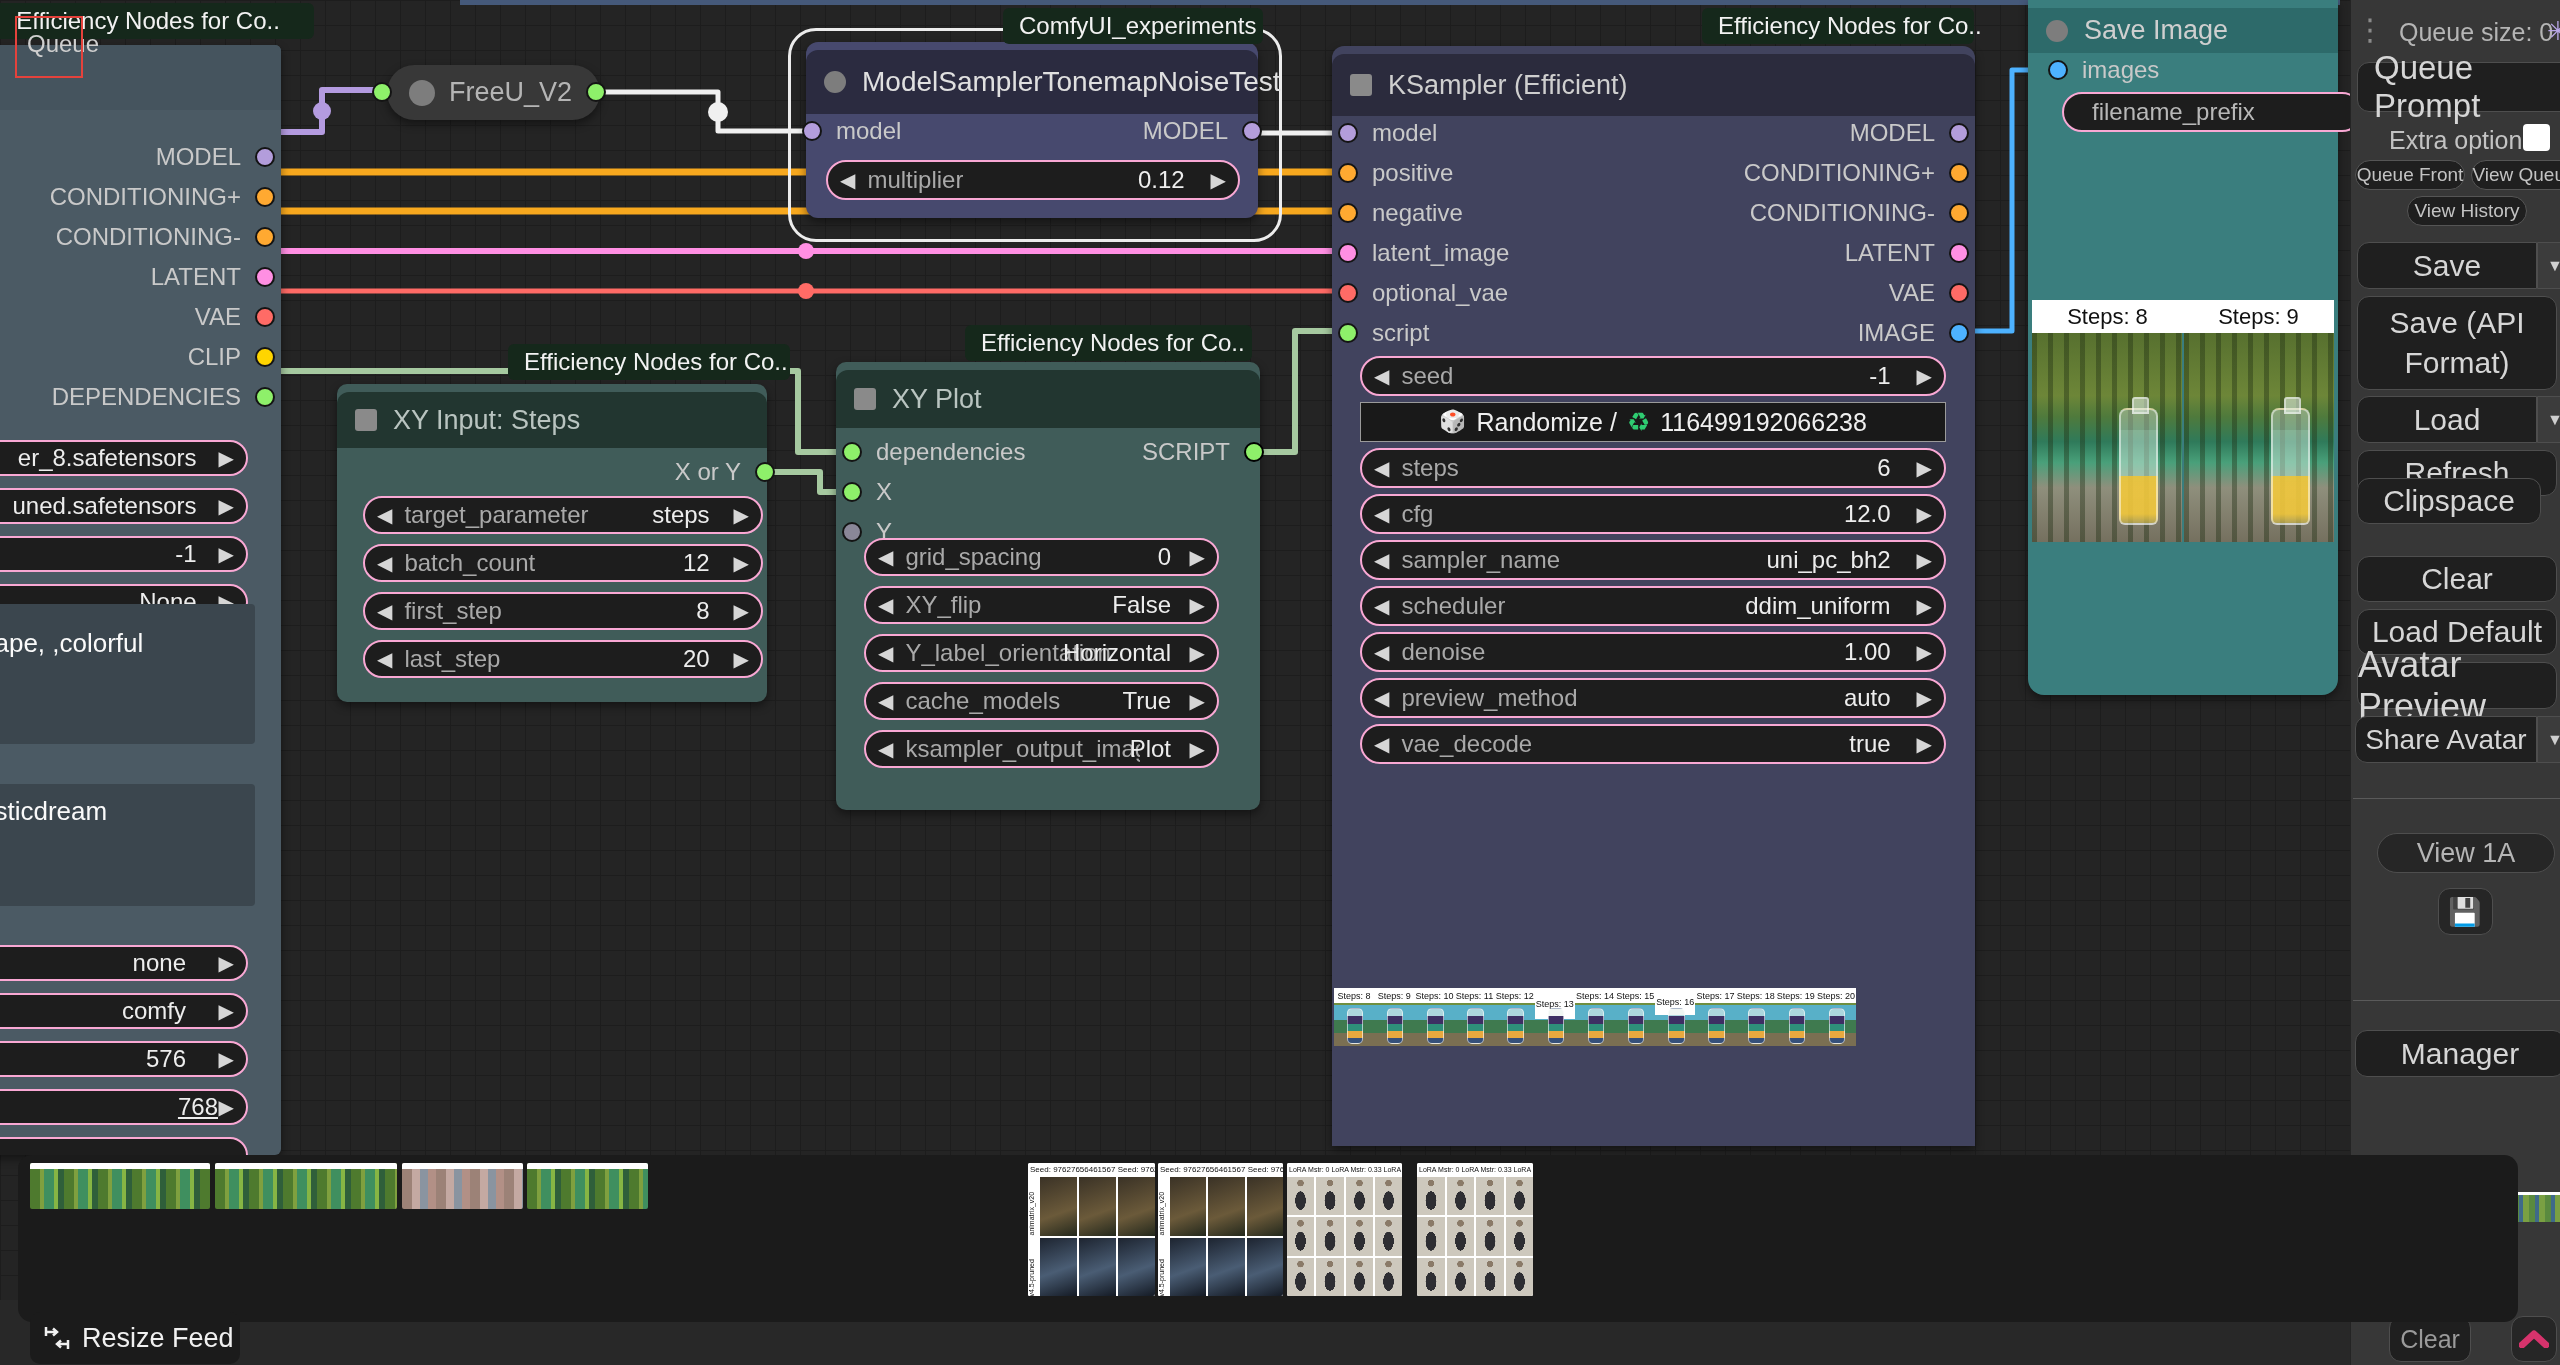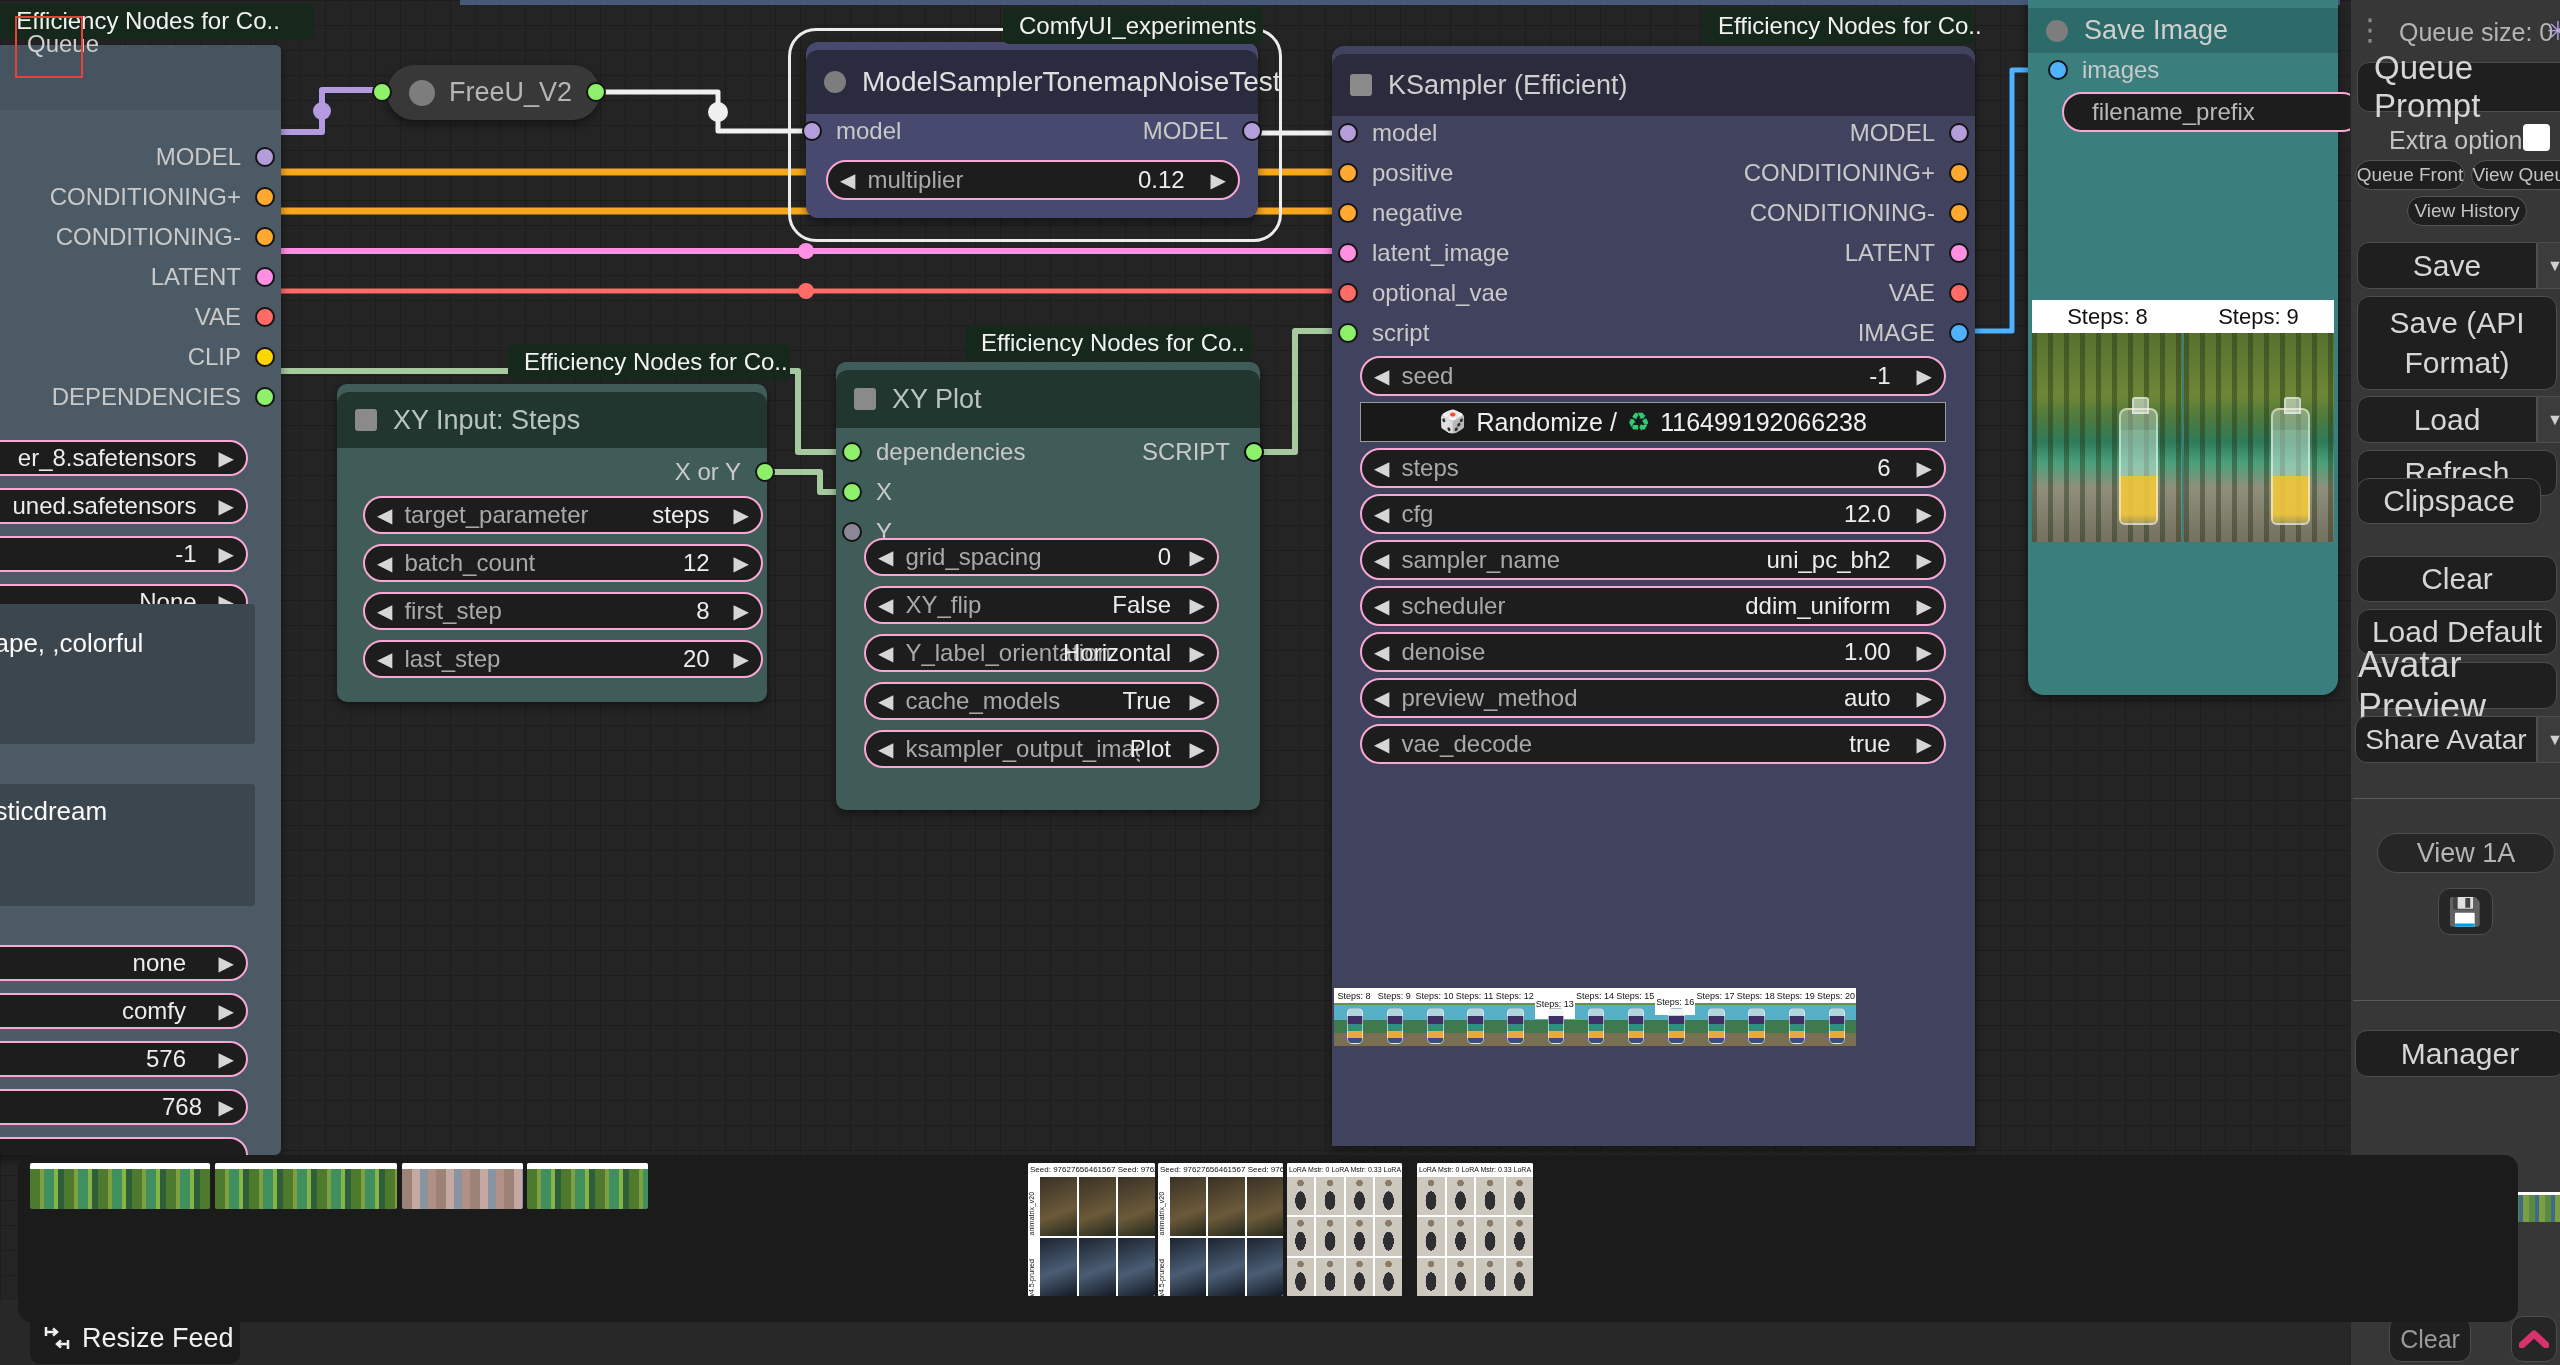--- a/index.html
+++ b/index.html
@@ -160,21 +160,21 @@
       </div>
         <div class="pill" style="width:308px;">
         <span class="val" style="padding-right:60px;">comfy</span>
         <span class="arr" style="position:absolute;right:0;">▶</span>
       </div>
         <div class="pill" style="width:308px;">
         <span class="val" style="padding-right:60px;">576</span>
         <span class="arr" style="position:absolute;right:0;">▶</span>
       </div>
         <div class="pill" style="width:308px;">
-        <span class="val" style="padding-right:44px;">768</span>
+        <span class="val" style="padding-right:28px;text-decoration:underline;">768</span>
         <span class="arr" style="position:absolute;right:0;">▶</span>
       </div>
       </div>
     <div class="pill" style="position:absolute;left:10px;top:1092px;width:308px;"></div>
   </div>
 
   <div class="badge" style="left:-18px;top:3px;width:300px;"><span>Efficiency Nodes for Co..</span></div>
   <div class="abs" style="left:27px;top:30px;color:#cfcfcf;font-size:24px;z-index:3;">Queue</div>
   <div class="abs" style="left:15px;top:16px;width:64px;height:58px;border:2px solid #e5423c;z-index:3;"></div>
 

